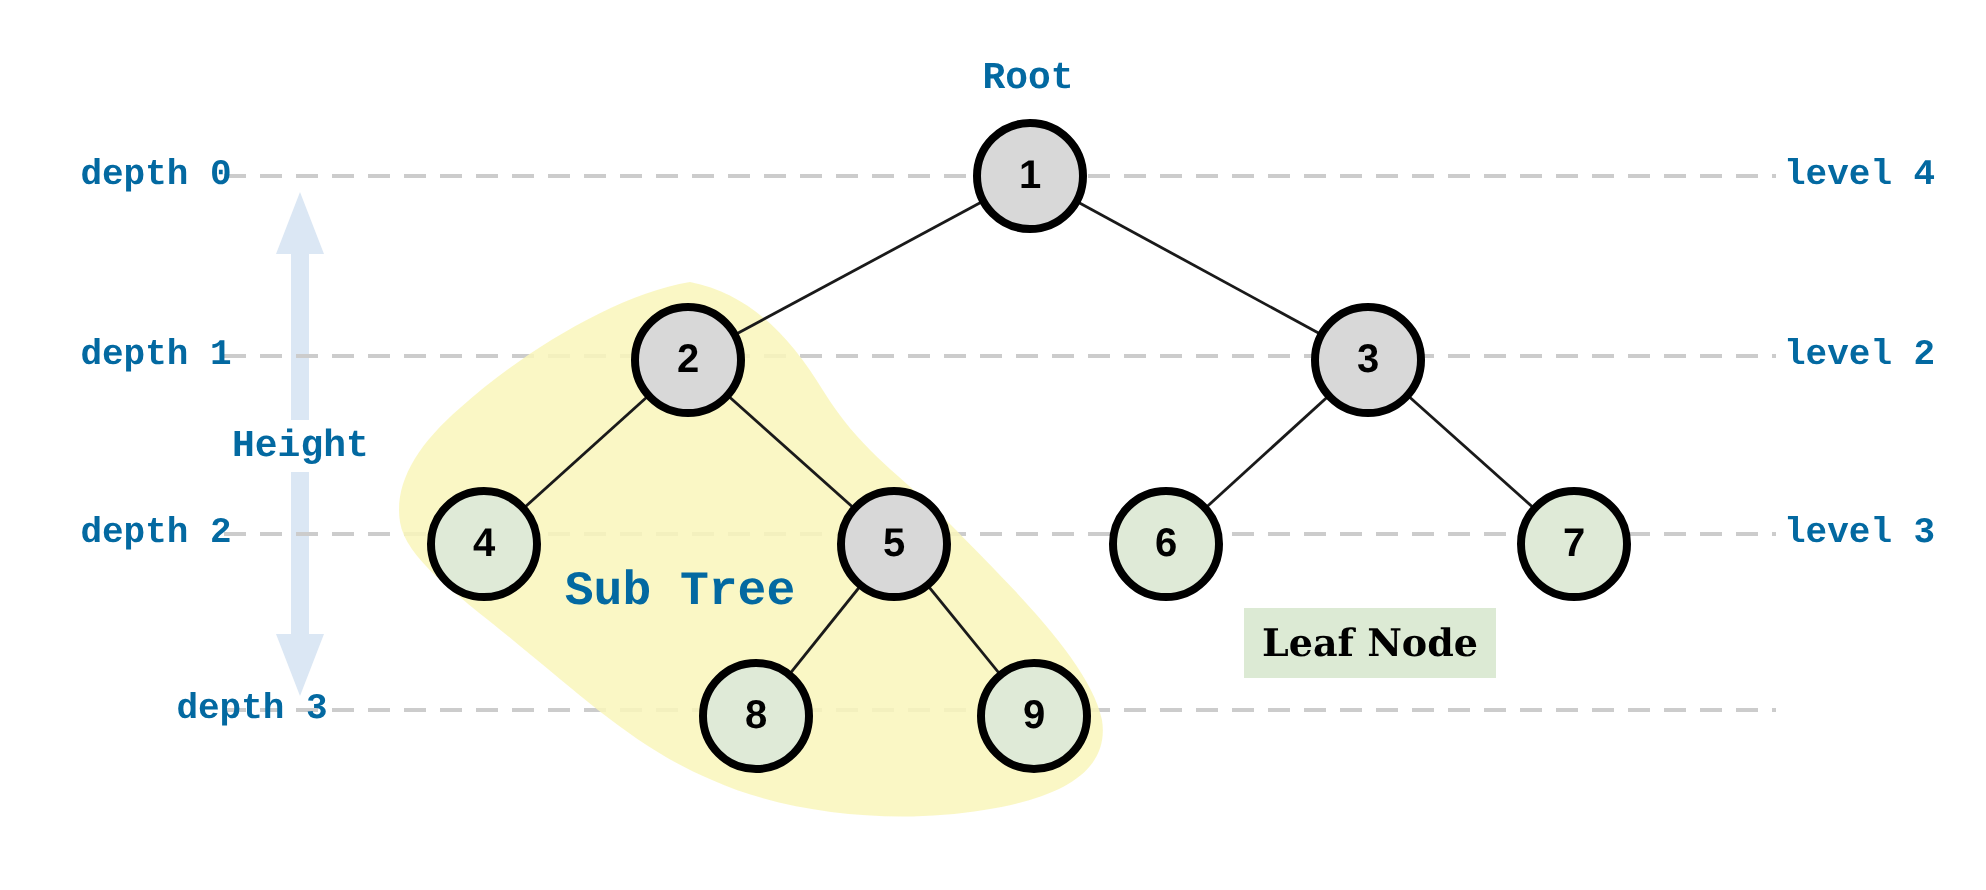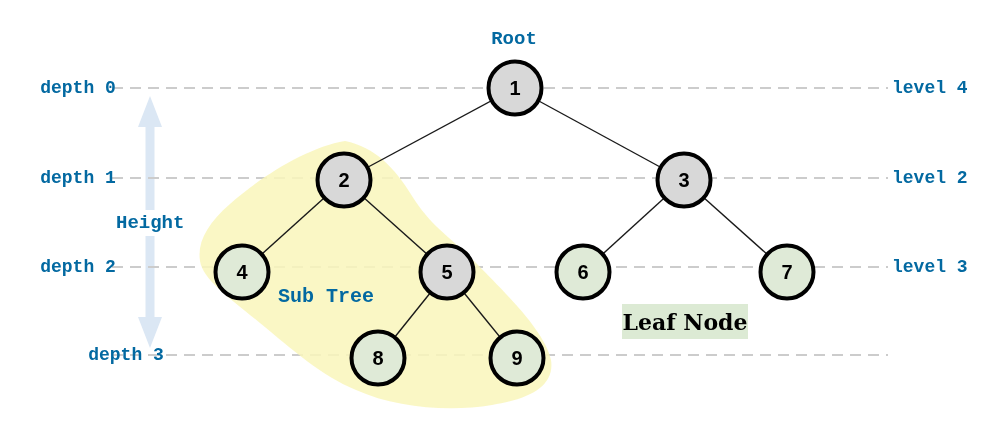--- a/index.html
+++ b/index.html
@@ -14,25 +14,25 @@
     position:absolute; font-weight:bold; font-size:18px; color:#0369a1;
     font-family:Liberation Mono, monospace; line-height:26px; white-space:nowrap;
   }
   .lbl.center { text-align:center; }
   .depth-lbl { left:38px; width:80px; text-align:center; }
   .level-lbl { left:892px; width:90px; text-align:left; }
 
   .height-lbl {
     background:#ffffff; padding:0 4px; text-align:left; font-size:19px;
   }
-  .subtree-lbl { font-size:20px; text-align:left; }
+  .subtree-lbl { font-size:24px; text-align:center; }
   .leafnode-box {
     position:absolute; left:622px; top:304px; width:126px; height:35px;
     background:#dcead4; display:flex; align-items:center; justify-content:center;
-    font-weight:bold; font-size:22px; font-family:"DejaVu Serif", serif;
+    font-weight:bold; font-size:19px; font-family:"DejaVu Serif", serif;
   }
   .node-num {
     position:absolute; width:52px; height:28px;
     display:flex; align-items:center; justify-content:center;
     font-family:"Liberation Sans", sans-serif; font-weight:bold;
     font-size:20px; color:#000;
   }
 </style>
 </head>
 <body>

